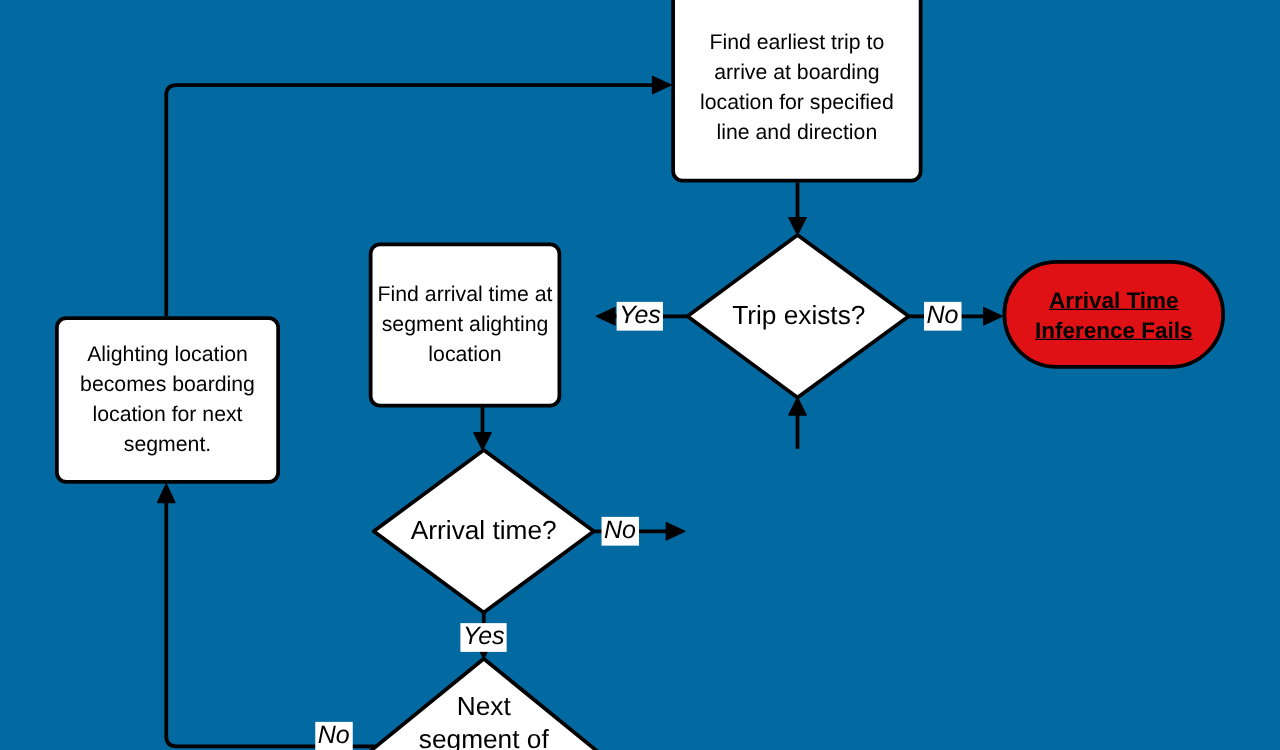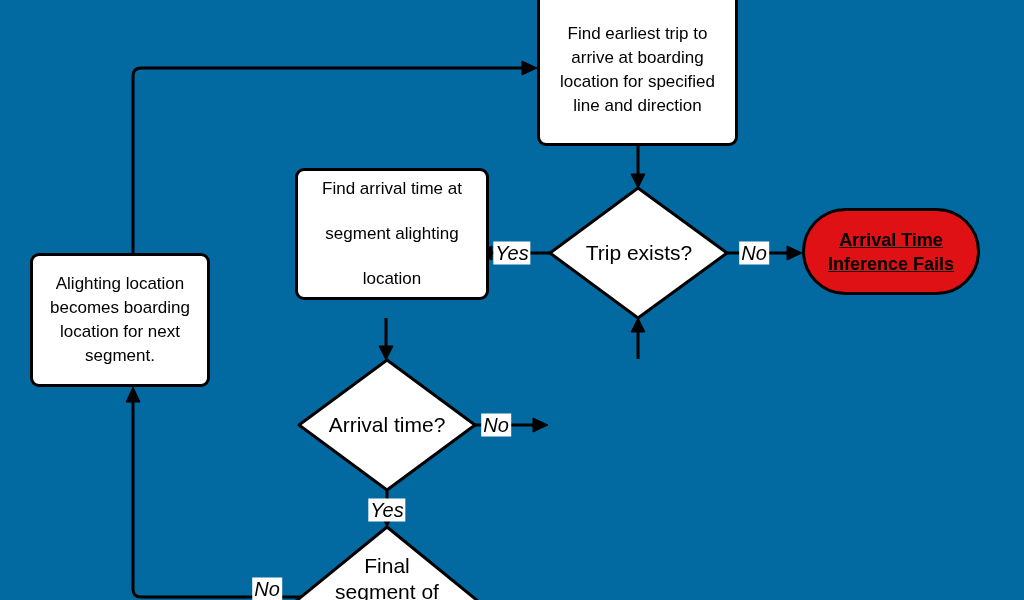--- a/index.html
+++ b/index.html
@@ -131,45 +131,45 @@
     <polygon class="diamond" points="290,606 387,527 484,606"></polygon>
   </svg>
 
   <div class="node process" style="left:537px; top:-12px; width:201px; height:158px; padding-top:6px;">
       <div>Find earliest trip to</div>
       <div>arrive at boarding</div>
       <div>location for specified</div>
       <div>line and direction</div>
     </div>
 
-  <div class="node process" style="left:295px; top:168px; width:194px; height:132px;gap:21px;">
+  <div class="node process" style="left:295px; top:194px; width:154px; height:132px;">
       <div>Find arrival time at</div>
       <div>segment alighting</div>
       <div>location</div>
     </div>
 
 
-  <div class="node process" style="left:30px; top:253px; width:180px; height:134px;">
+  <div class="node process" style="left:44px; top:253px; width:180px; height:134px;">
       <div>Alighting location</div>
       <div>becomes boarding</div>
       <div>location for next</div>
       <div>segment.</div>
     </div>
 
   <div class="node terminator" style="left:802px; top:208px; width:178px; height:87px;">
       <div>Arrival Time</div>
       <div>Inference Fails</div>
     </div>
 
   <div class="diamond-label" style="left:639px; top:253px;">Trip exists?</div>
 
   <div class="diamond-label" style="left:387px; top:425px;">Arrival time?</div>
 
   <div class="diamond-label multiline" style="left:387px; top:579px;">
-      <div>Final</div>
+      <div>Next</div>
       <div>segment of</div>
     </div>
 
   <div class="edge-label" style="left:512px; top:253px;">Yes</div>
 
   <div class="edge-label" style="left:754px; top:253px;">No</div>
 
   <div class="edge-label" style="left:496px; top:425px;">No</div>
 
   <div class="edge-label" style="left:387px; top:510px;">Yes</div>

